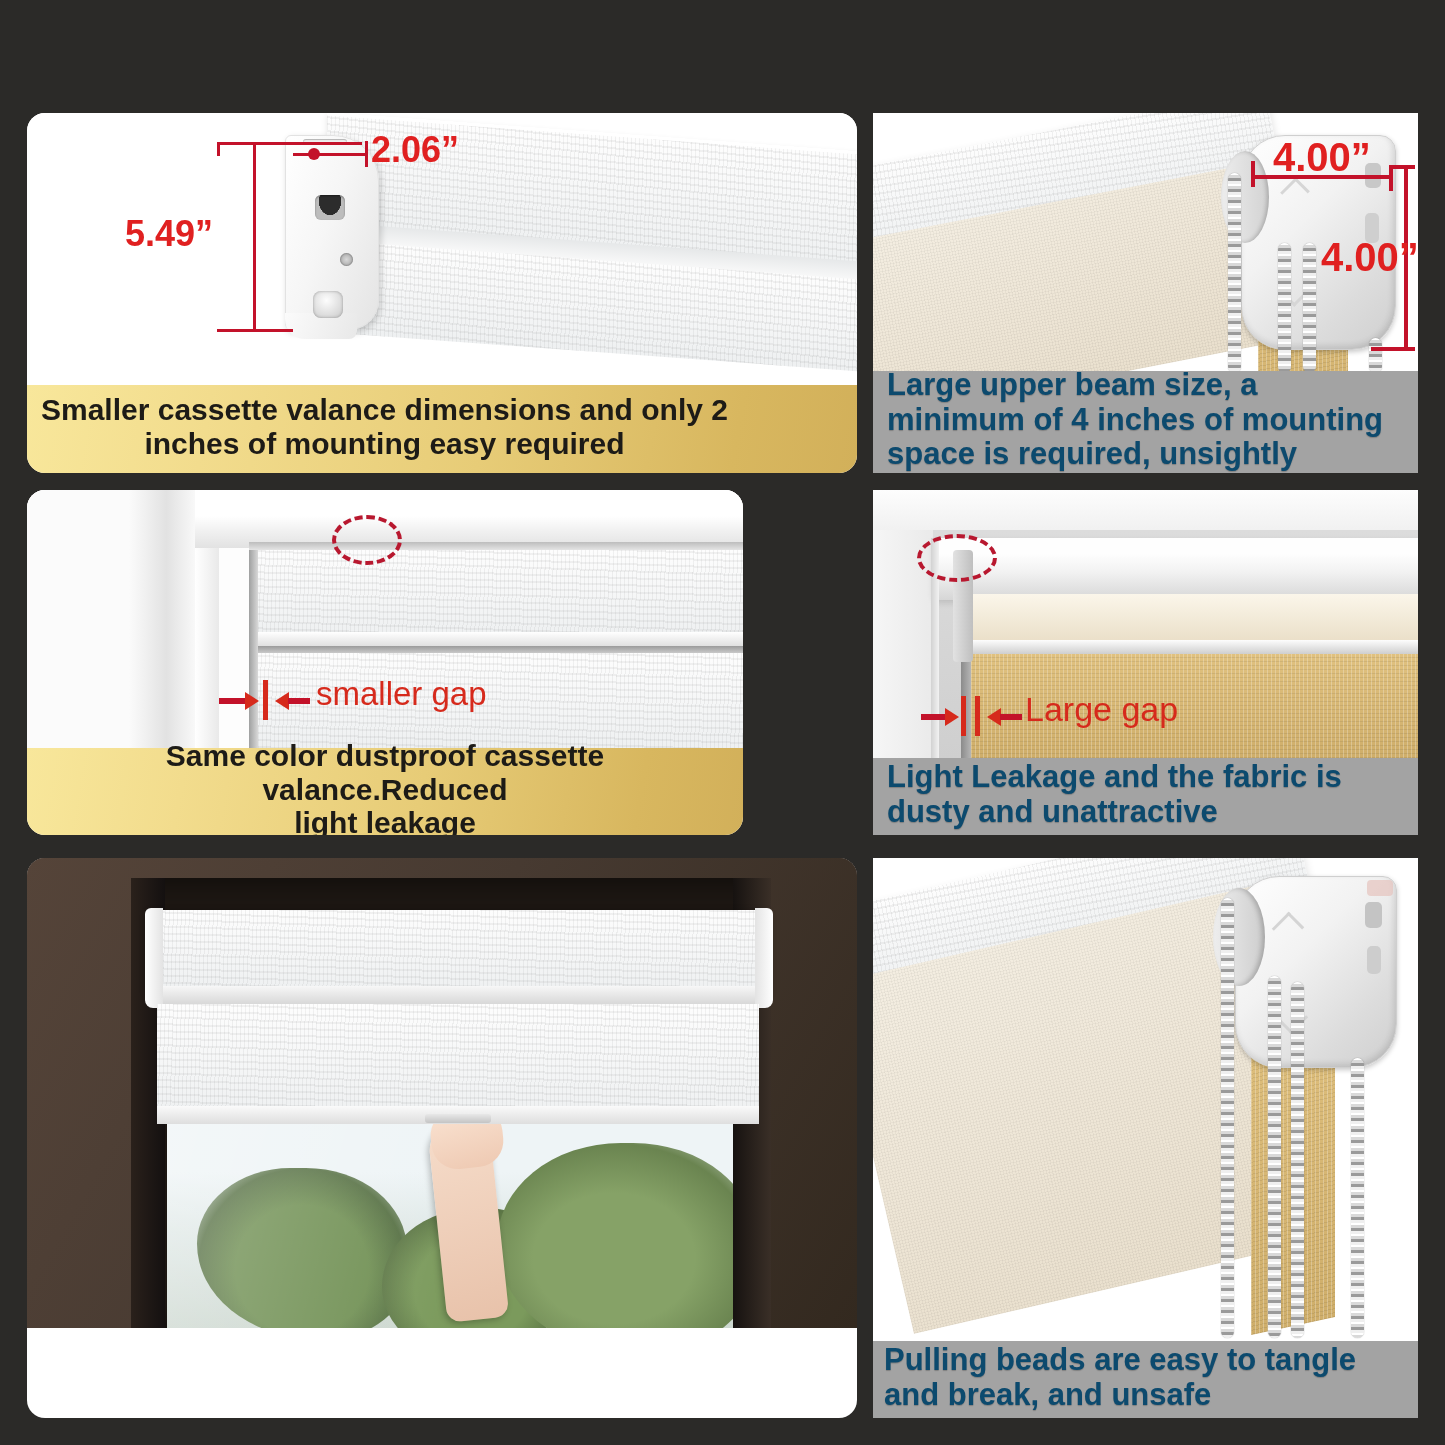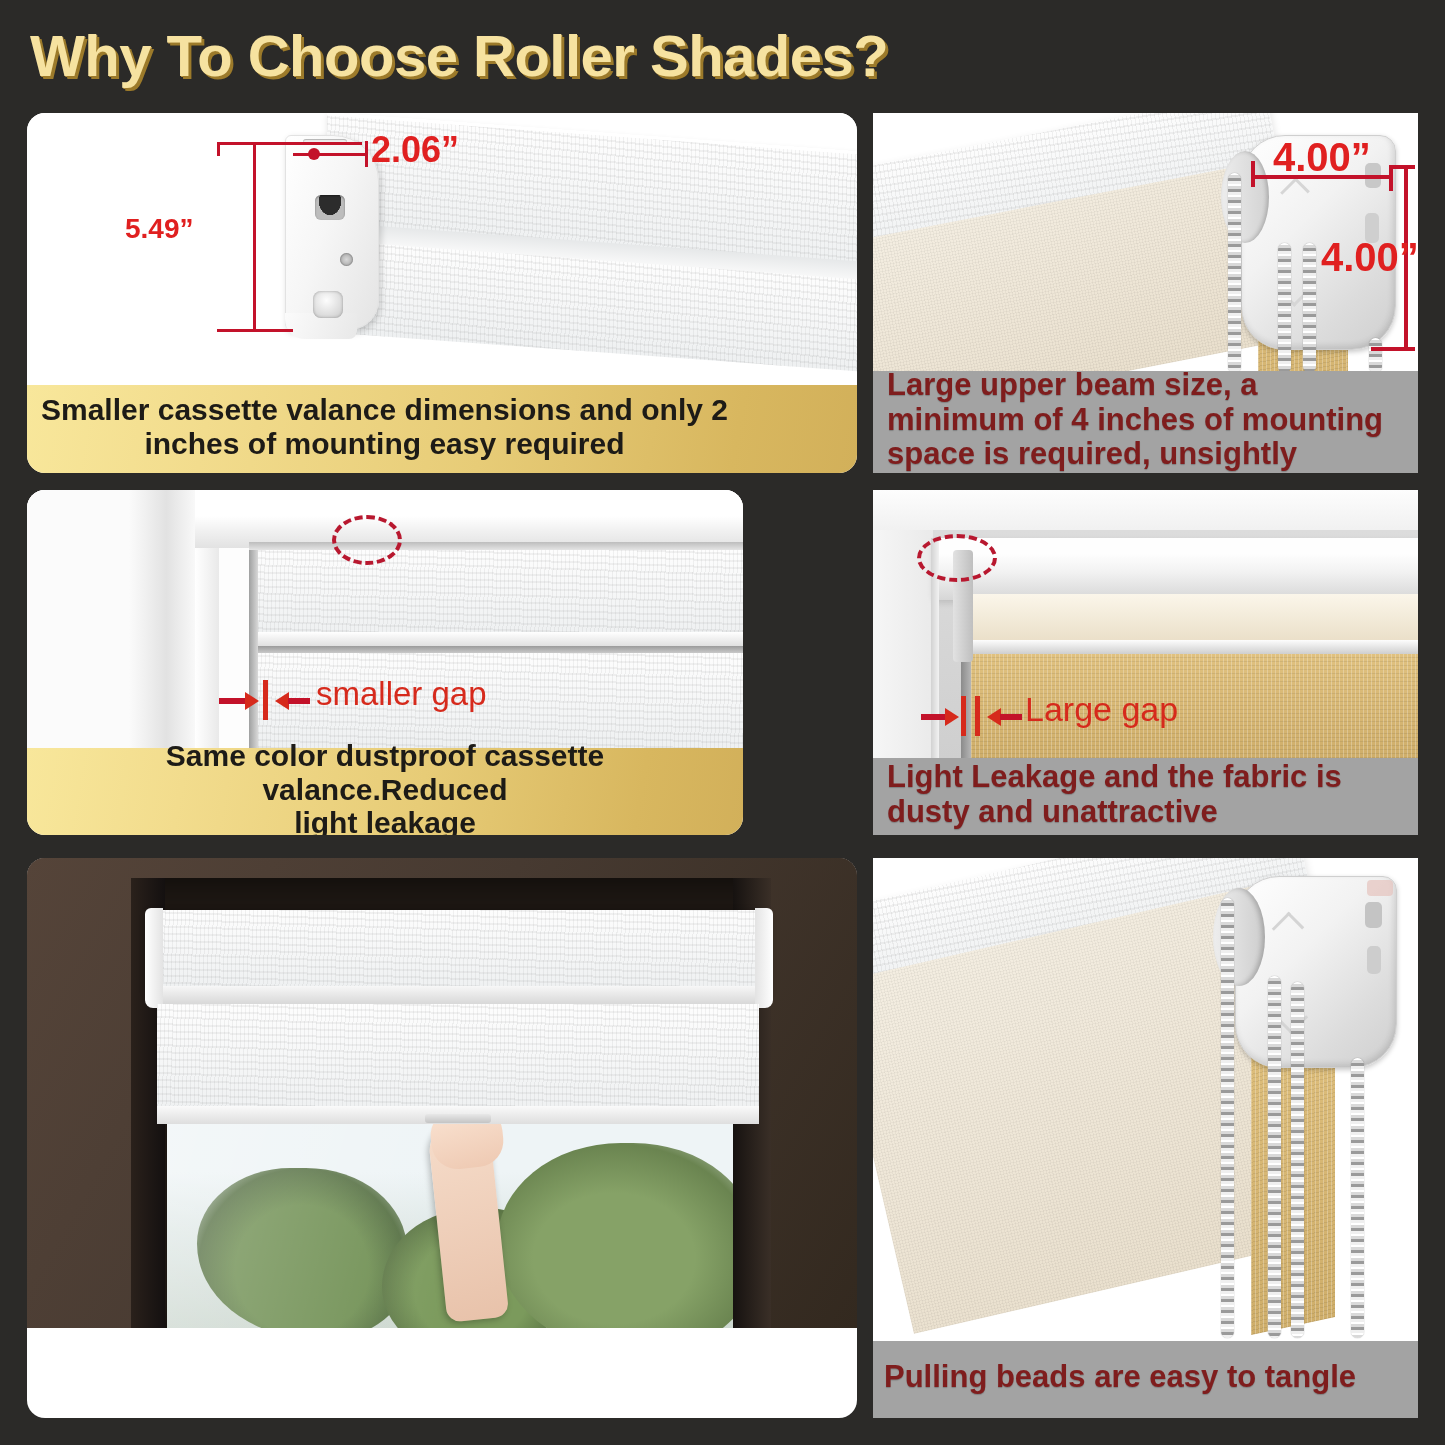--- a/index.html
+++ b/index.html
@@ -33,21 +33,21 @@
     font-weight: 700; line-height: 1.12;
   }
   .cap.gold {
     background: linear-gradient(100deg,#f8e79b 0%,#f2dc8d 22%,#e7cc77 55%,#d8b75f 85%,#d2b05a 100%);
     color: #1d1b17;
     font-size: 30px;
     text-align: center;
   }
   .cap.gray {
     background: #a3a3a3;
-    color: #7f1d1d;
+    color: #0c4a6e;
     font-size: 31px;
     text-shadow: 0 1px 1px rgba(0,0,0,.22);
   }
   .cap span { display: block; }
 
   
   .fabric-white {
     background:
       repeating-linear-gradient(92deg, rgba(0,0,0,.05) 0 1px, rgba(0,0,0,0) 1px 4px),
       repeating-linear-gradient(2deg, rgba(150,150,150,.12) 0 2px, rgba(255,255,255,0) 2px 7px),
@@ -90,21 +90,20 @@
     border-radius: 26px;
     box-shadow: inset -2px -3px 6px rgba(0,0,0,.12), 0 2px 5px rgba(0,0,0,.22);
     border: 1px solid #cfcfcf;
   }
 </style>
 </head>
 <body>
 
 <div id="root">
 
-  <h1 id="title">Why To Choose Roller Shades?</h1>
 
   <div class="panel rounded" style="left:27px; top:113px; width:830px; height:360px;">
     <div class="imgarea" style="height:272px; background:#fff;">
 
       <div class="fabric-white" style="position:absolute; left:300px; top:22px; width:620px; height:118px;
                   transform:skewY(4.2deg); border-top:3px solid #fff;
                   box-shadow:0 3px 6px rgba(0,0,0,.10);"></div>
       <div style="position:absolute; left:300px; top:132px; width:620px; height:22px;
                   transform:skewY(4.2deg);
                   background:linear-gradient(180deg,#e6e8e9,#fbfbfb);"></div>
@@ -135,21 +134,21 @@
       <div class="redline" style="left:190px; top:29px; width:145px; height:3px;"></div>
       <div class="redline" style="left:190px; top:29px; width:3px; height:14px;"></div>
       <div class="redline" style="left:266px; top:40px; width:75px; height:3px;"></div>
       <div style="position:absolute; left:281px; top:35px; width:12px; height:12px; border-radius:50%; background:#c3122a;"></div>
       <div class="redline" style="left:338px; top:28px; width:3px; height:26px;"></div>
       <div class="dim" style="left:344px; top:16px; font-size:36px;">2.06”</div>
 
       <div class="redline" style="left:226px; top:29px; width:3px; height:190px;"></div>
       <div class="redline" style="left:190px; top:29px; width:45px; height:3px;"></div>
       <div class="redline" style="left:190px; top:216px; width:76px; height:3px;"></div>
-      <div class="dim" style="left:98px; top:100px; font-size:28px;">5.49”</div>
+      <div class="dim" style="left:98px; top:100px; font-size:36px;">5.49”</div>
     </div>
     <div class="cap gold" style="height:88px;">
       <div>
         <span>Smaller cassette valance dimensions and only 2</span>
         <span>inches of mounting easy required</span>
       </div>
     </div>
   </div>
 
   <div class="panel" style="left:873px; top:113px; width:545px; height:360px;">
@@ -385,17 +384,18 @@
                   box-shadow:inset -3px 0 5px rgba(0,0,0,.2);"></div>
 
       <div class="bead" style="left:348px; top:40px; height:440px;"></div>
       <div class="bead" style="left:395px; top:118px; height:362px;"></div>
       <div class="bead" style="left:418px; top:124px; height:356px;"></div>
       <div class="bead" style="left:478px; top:200px; height:280px;"></div>
     </div>
     <div class="cap gray" style="height:77px;padding-left:11px;">
       <div>
         <span>Pulling beads are easy to tangle</span>
+        <span>and break, and unsafe</span>
       </div>
     </div>
   </div>
 
 </div>
 
 </body></html>

